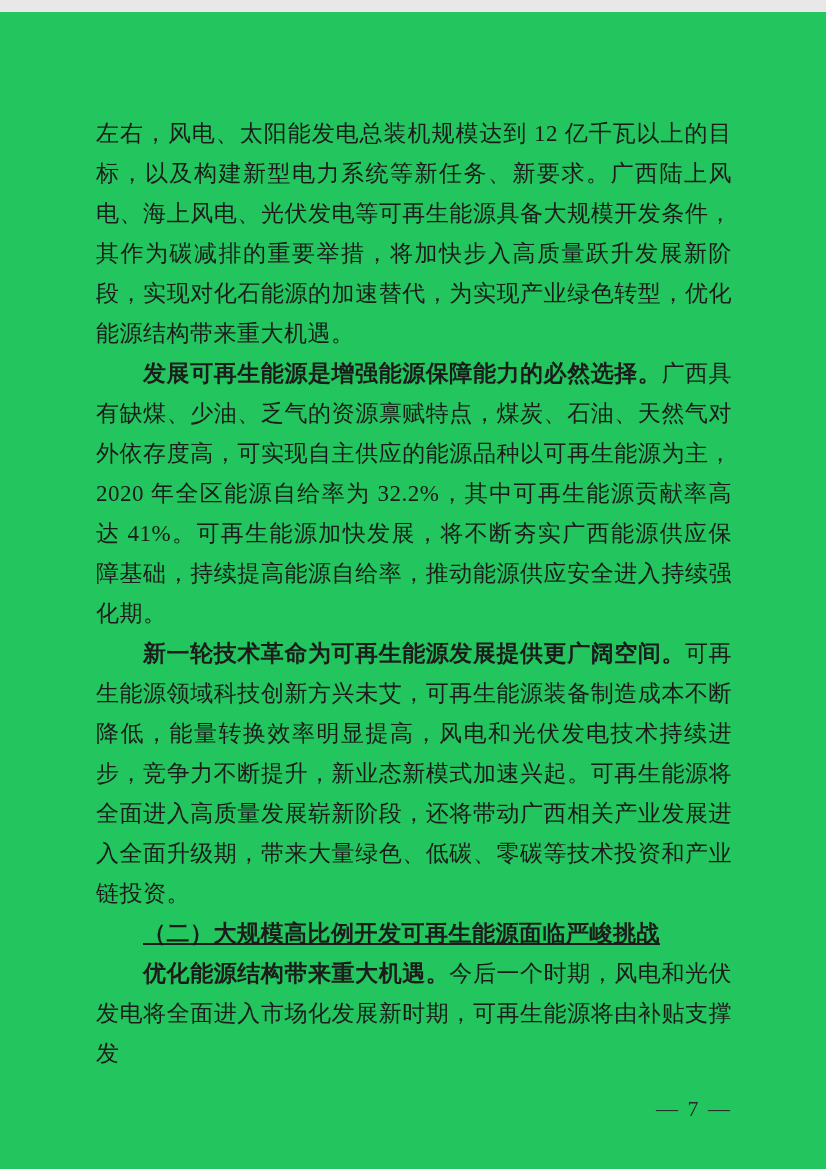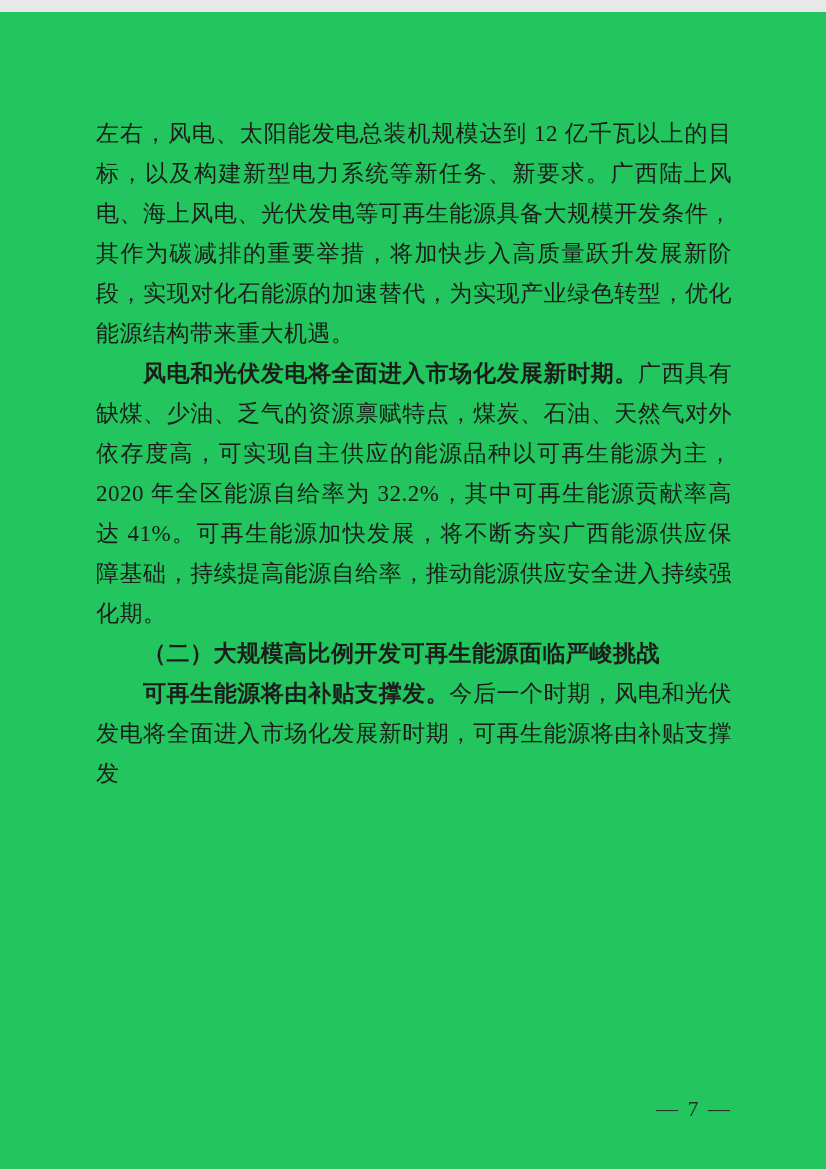--- a/index.html
+++ b/index.html
@@ -34,42 +34,44 @@
     text-indent: 47px;
   }
   .para.no-indent {
     text-indent: 0;
   }
   .lead {
     font-weight: bold;
   }
   .para.heading {
     font-weight: bold;
+    text-decoration: underline;
   }
   .footer-page-number {
     position: absolute;
     top: 1084px;
     right: 94px;
     font-size: 22px;
     letter-spacing: 2px;
     color: #2a2a2a;
   }
 </style>
 </head>
 <body>
 
 <div class="page">
   <div class="content">
 
     <p class="para no-indent"><span class="lead"></span><span>左右，风电、太阳能发电总装机规模达到 12 亿千瓦以上的目标，以及构建新型电力系统等新任务、新要求。广西陆上风电、海上风电、光伏发电等可再生能源具备大规模开发条件，其作为碳减排的重要举措，将加快步入高质量跃升发展新阶段，实现对化石能源的加速替代，为实现产业绿色转型，优化能源结构带来重大机遇。</span></p>
 
-    <p class="para"><span class="lead">风电和光伏发电将全面进入市场化发展新时期。</span><span>广西具有缺煤、少油、乏气的资源禀赋特点，煤炭、石油、天然气对外依存度高，可实现自主供应的能源品种以可再生能源为主，2020 年全区能源自给率为 32.2%，其中可再生能源贡献率高达 41%。可再生能源加快发展，将不断夯实广西能源供应保障基础，持续提高能源自给率，推动能源供应安全进入持续强化期。</span></p>
+    <p class="para"><span class="lead">发展可再生能源是增强能源保障能力的必然选择。</span><span>广西具有缺煤、少油、乏气的资源禀赋特点，煤炭、石油、天然气对外依存度高，可实现自主供应的能源品种以可再生能源为主，2020 年全区能源自给率为 32.2%，其中可再生能源贡献率高达 41%。可再生能源加快发展，将不断夯实广西能源供应保障基础，持续提高能源自给率，推动能源供应安全进入持续强化期。</span></p>
 
+    <p class="para"><span class="lead">新一轮技术革命为可再生能源发展提供更广阔空间。</span><span>可再生能源领域科技创新方兴未艾，可再生能源装备制造成本不断降低，能量转换效率明显提高，风电和光伏发电技术持续进步，竞争力不断提升，新业态新模式加速兴起。可再生能源将全面进入高质量发展崭新阶段，还将带动广西相关产业发展进入全面升级期，带来大量绿色、低碳、零碳等技术投资和产业链投资。</span></p>
 
     <p class="para heading"><span class="lead">（二）大规模高比例开发可再生能源面临严峻挑战</span><span></span></p>
 
 
-    <p class="para"><span class="lead">可再生能源将由补贴支撑发。</span><span>今后一个时期，风电和光伏发电将全面进入市场化发展新时期，可再生能源将由补贴支撑发</span></p>
+    <p class="para"><span class="lead">优化能源结构带来重大机遇。</span><span>今后一个时期，风电和光伏发电将全面进入市场化发展新时期，可再生能源将由补贴支撑发</span></p>
 
   </div>
 
   <div class="footer-page-number">— 7 —</div>
 </div>
 
 </body></html>

